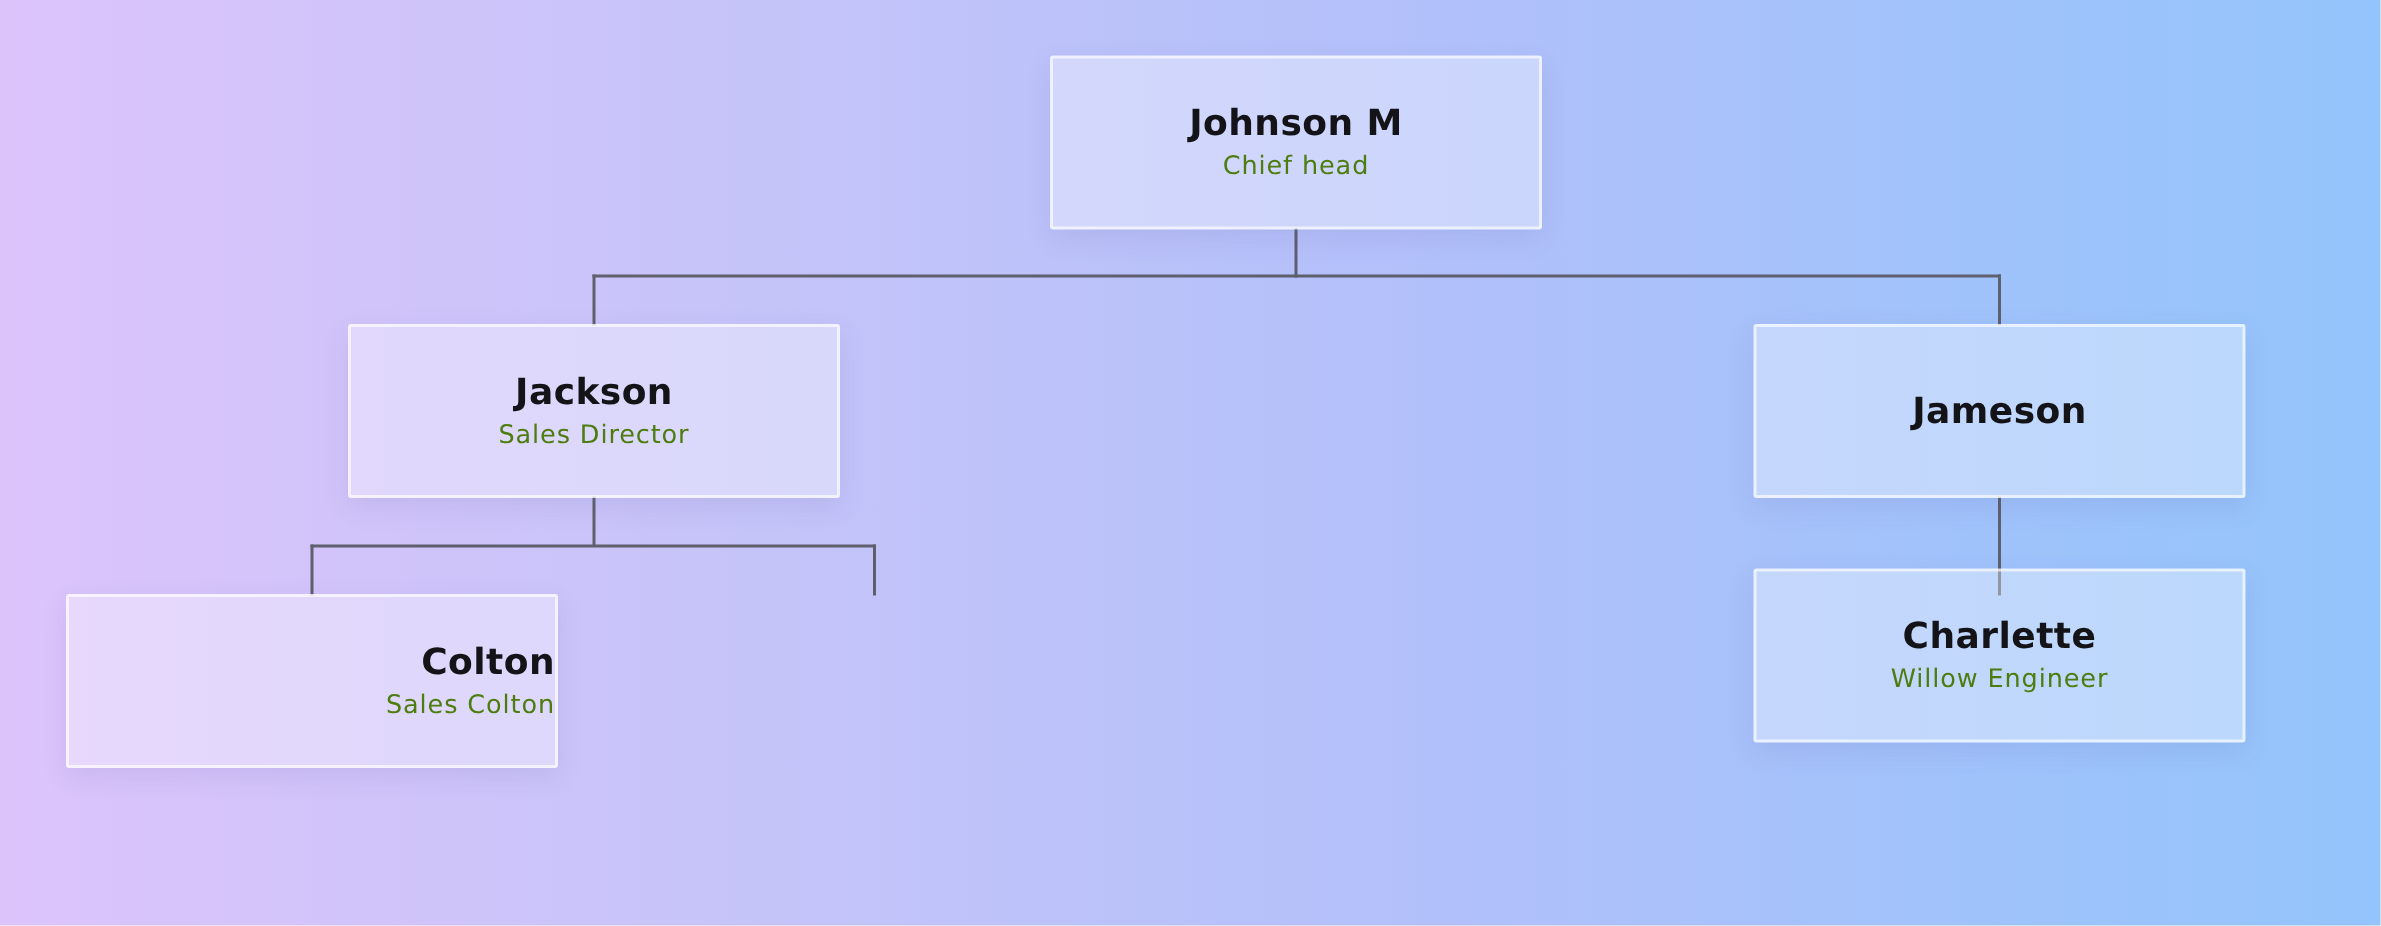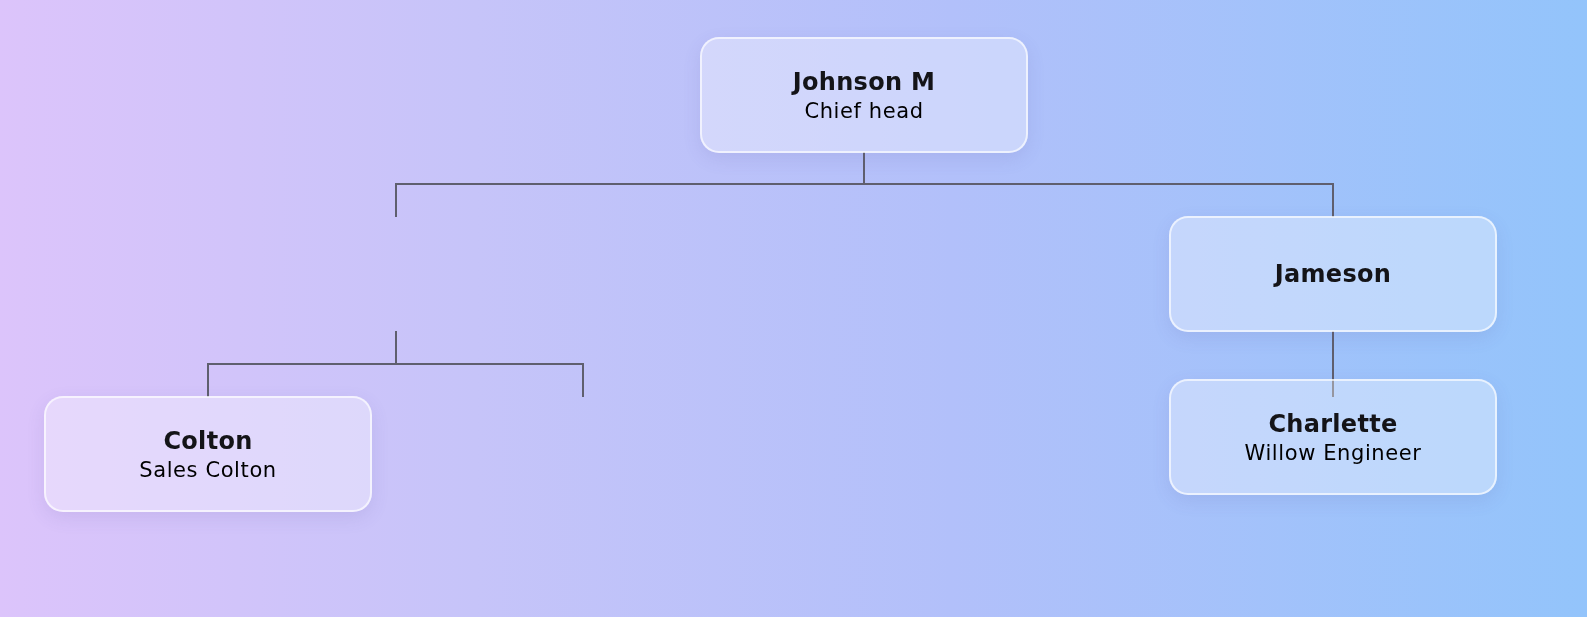--- a/index.html
+++ b/index.html
@@ -24,39 +24,39 @@
       background: #5f5f6e;
     }
     .h { height: 2px; }
     .v { width: 2px; }
     .card {
       position: absolute;
       width: 328px;
       height: 116px;
       box-sizing: border-box;
       border: 2px solid rgba(255,255,255,0.65);
-      border-radius: 19px;
+      border-radius: 2px;
       background: rgba(255,255,255,0.35);
       box-shadow: 0 6px 18px rgba(90, 80, 160, 0.12);
       display: flex;
       flex-direction: column;
       align-items: center;
       justify-content: center;
       text-align: center;
     }
     .name {
       font-weight: bold;
       font-size: 24px;
       color: #141418;
       line-height: 30px;
       letter-spacing: 0.3px;
     }
     .title {
-      font-size: 21px;
-      color: #000000;
+      font-size: 17px;
+      color: #4d7c0f;
       line-height: 26px;
       margin-top: 1px;
       letter-spacing: 0.6px;
     }
   </style>
 </head>
 <body>
 
 <div class="chart">
 
@@ -70,26 +70,30 @@
   <div class="line v" style="left:207px; top:363px; height:34px;"></div>
   <div class="line v" style="left:582px; top:363px; height:34px;"></div>
 
   <div class="line v" style="left:1332px; top:331px; height:66px;"></div>
 
   <div class="card" style="left:700px; top:37px;">
     <div class="name">Johnson M</div>
     <div class="title">Chief head</div>
   </div>
 
+  <div class="card" style="left:232px; top:216px;">
+    <div class="name">Jackson</div>
+    <div class="title">Sales Director</div>
+  </div>
 
   <div class="card" style="left:1169px; top:216px;text-align:center;">
     <div class="name">Jameson</div>
   </div>
 
-  <div class="card" style="left:44px; top:396px;">
+  <div class="card" style="left:44px; top:396px;align-items:flex-end;">
     <div class="name">Colton</div>
     <div class="title">Sales Colton</div>
   </div>
 
 
   <div class="card" style="left:1169px; top:379px;">
     <div class="name">Charlette</div>
     <div class="title">Willow Engineer</div>
   </div>
 

